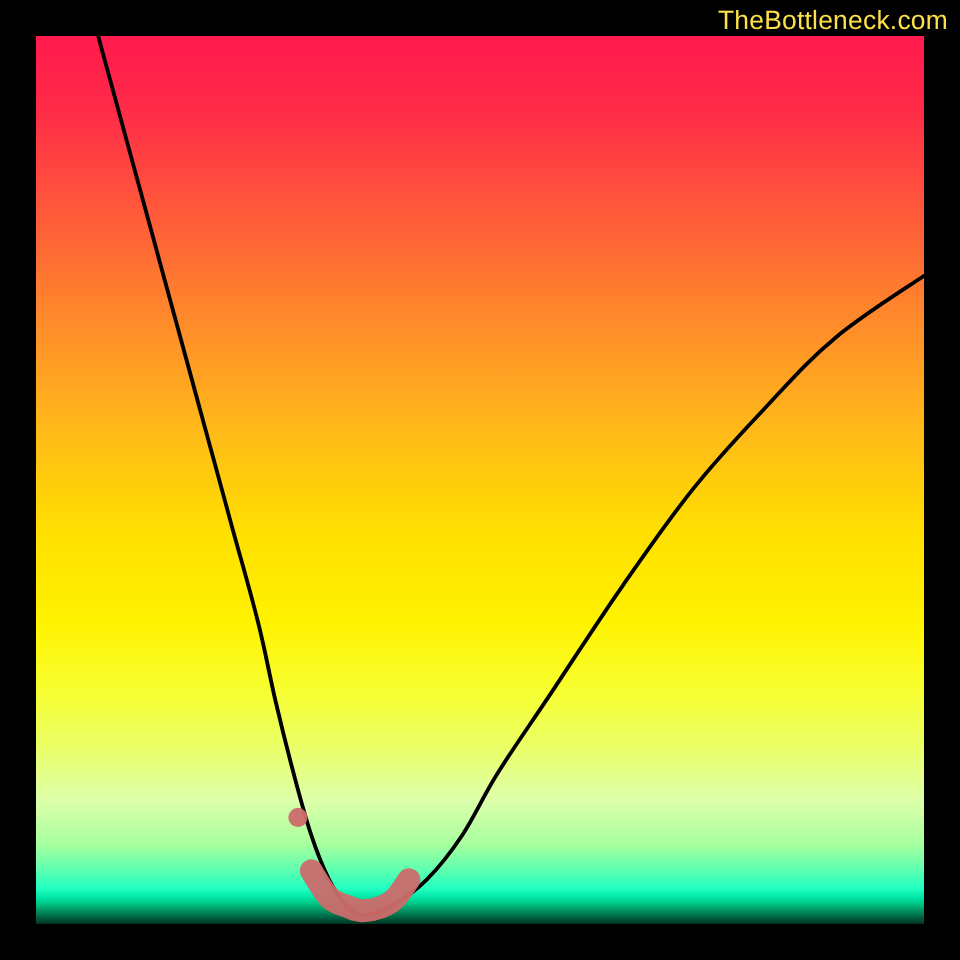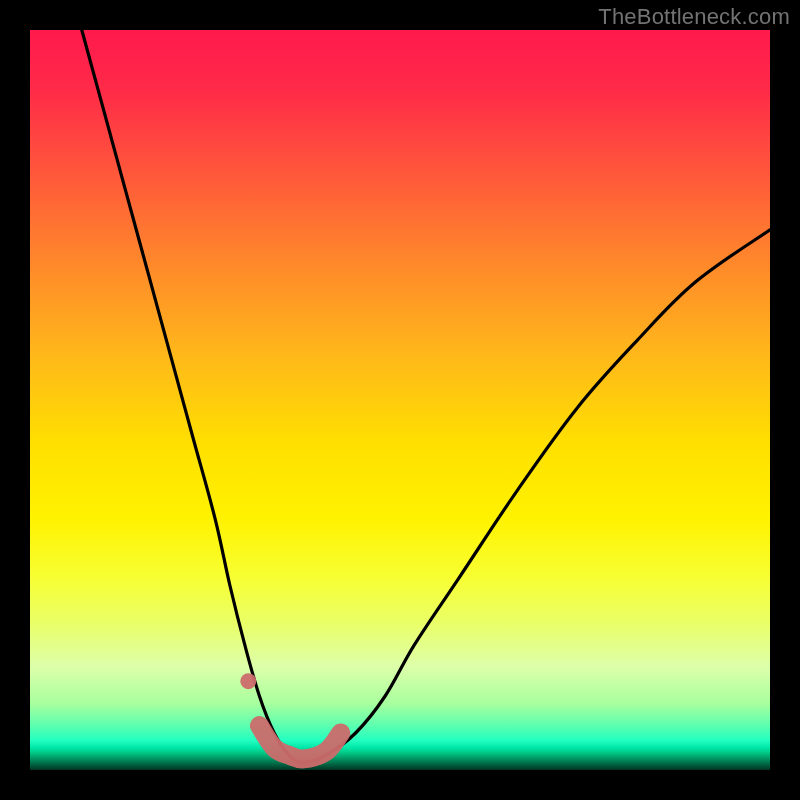--- a/index.html
+++ b/index.html
@@ -62,21 +62,21 @@
     position: absolute;
     left: 0;
     top: 0;
     width: 740px;
     height: 740px;
   }
   .watermark {
     position: absolute;
     top: 4px;
     right: 10px;
-    color: #737373;
+    color: #fde047;
     font-size: 22px;
     font-weight: 500;
     letter-spacing: 0.2px;
     user-select: none;
   }
 </style>
 </head>
 <body>
 
 <div class="frame">

